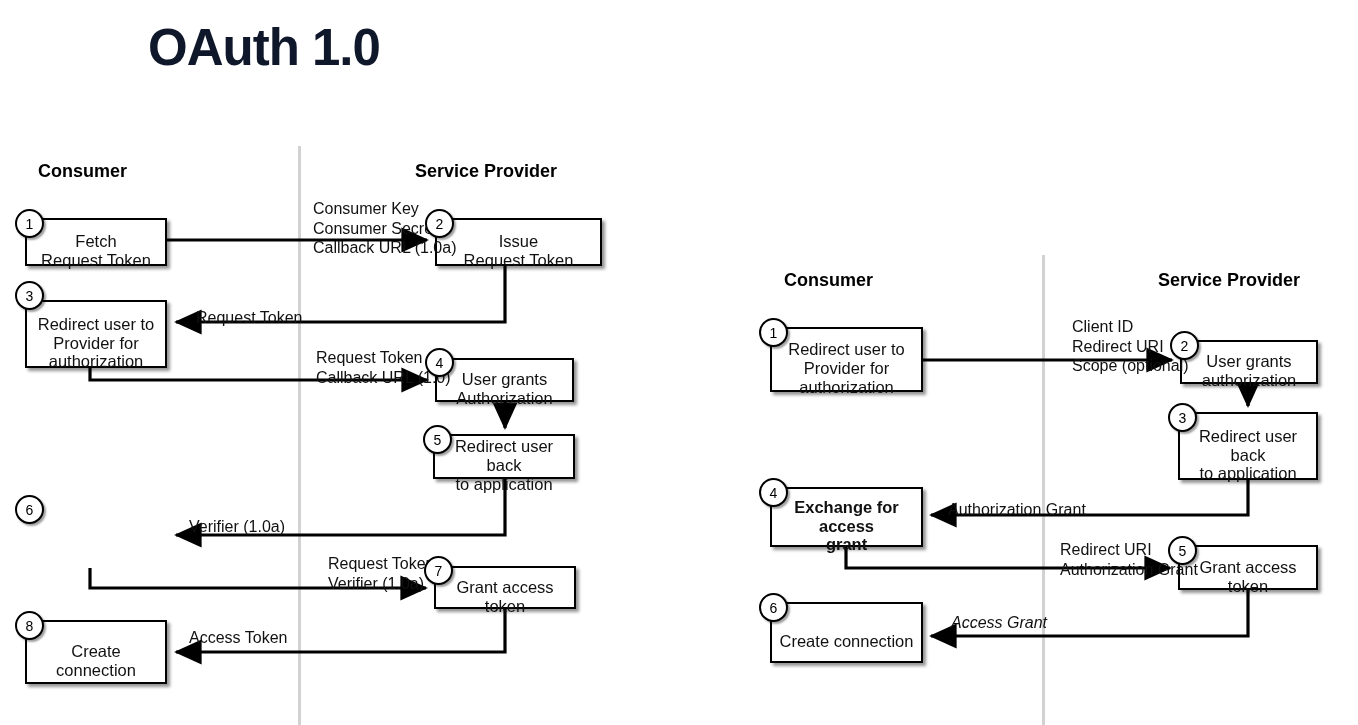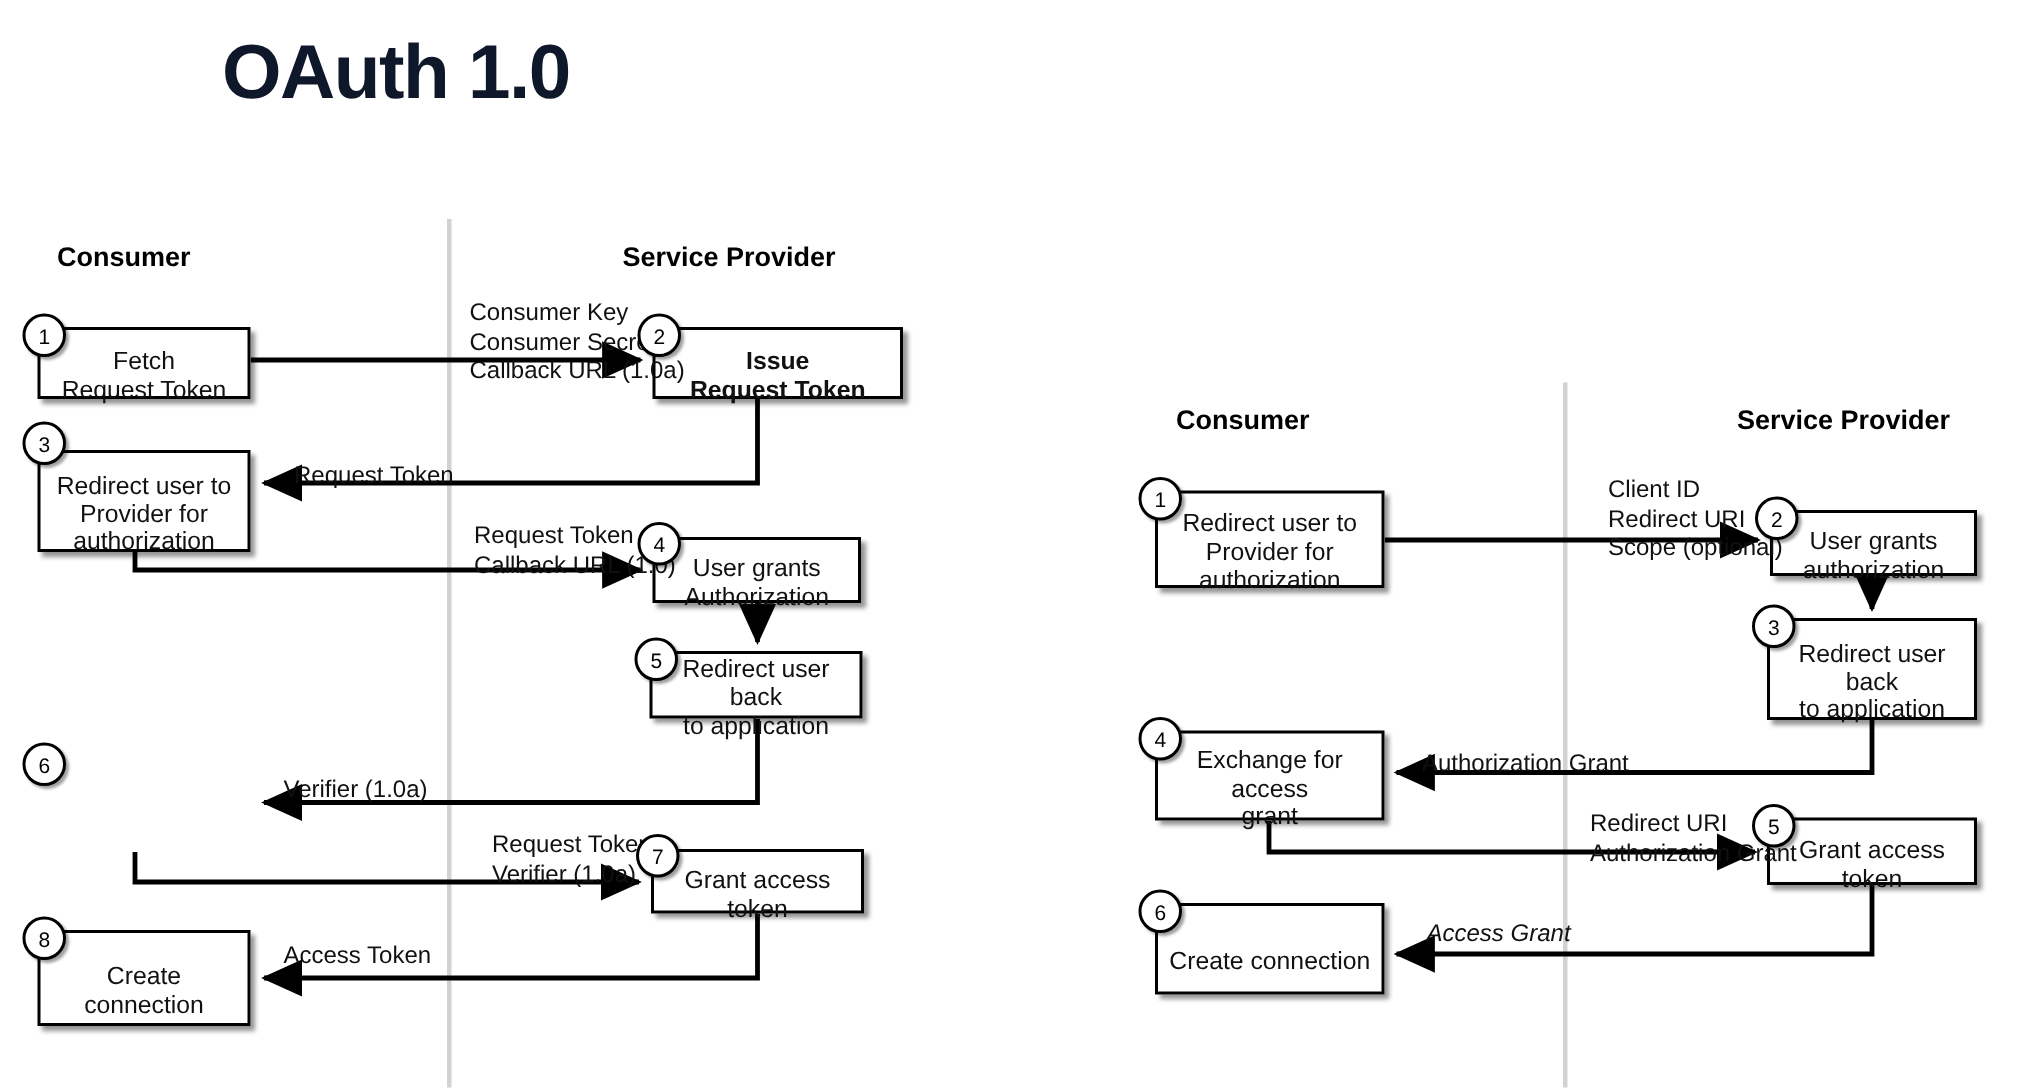--- a/index.html
+++ b/index.html
@@ -108,21 +108,21 @@
 
   <div class="col-head" style="left:38px; top:162px;">Consumer</div>
   <div class="col-head" style="left:415px; top:162px;">Service Provider</div>
 
   <div class="node" style="left:25px; top:218px; width:142px; height:48px;">
     <span class="node-label">Fetch
 Request Token</span>
   </div>
   <div class="badge" style="left:15px; top:209px;">1</div>
 
-  <div class="node" style="left:435px; top:218px; width:167px; height:48px;font-weight:bold;">
+  <div class="node" style="left:435px; top:218px; width:167px; height:48px;">
     <span class="node-label">Issue
 Request Token</span>
   </div>
   <div class="badge" style="left:425px; top:209px;">2</div>
 
   <div class="node" style="left:25px; top:300px; width:142px; height:68px;">
     <span class="node-label">Redirect user to
 Provider for
 authorization</span>
   </div>
@@ -181,21 +181,21 @@
 authorization</span>
   </div>
   <div class="badge" style="left:1170px; top:331px;">2</div>
 
   <div class="node" style="left:1178px; top:412px; width:140px; height:68px;">
     <span class="node-label">Redirect user back
 to application</span>
   </div>
   <div class="badge" style="left:1168px; top:403px;">3</div>
 
-  <div class="node" style="left:770px; top:487px; width:153px; height:60px;">
+  <div class="node" style="left:770px; top:487px; width:153px; height:60px;font-weight:bold;">
     <span class="node-label">Exchange for access
 grant</span>
   </div>
   <div class="badge" style="left:759px; top:478px;">4</div>
 
   <div class="node" style="left:1178px; top:545px; width:140px; height:45px;">
     <span class="node-label">Grant access token</span>
   </div>
   <div class="badge" style="left:1168px; top:536px;">5</div>
 

